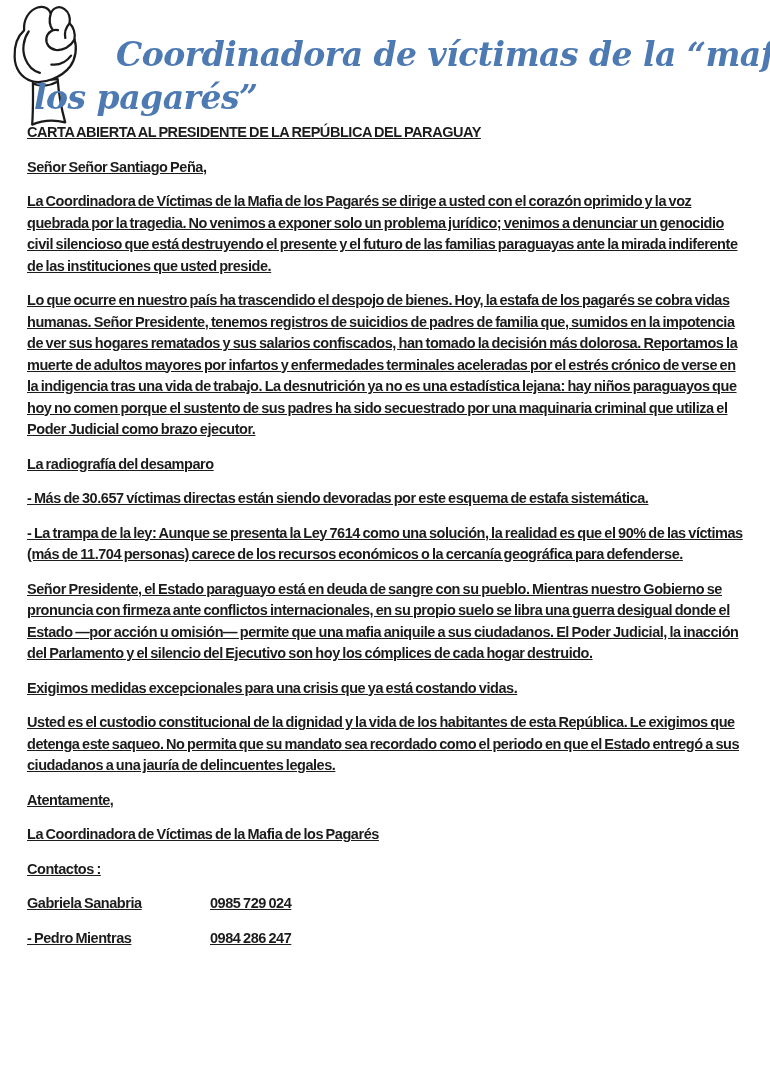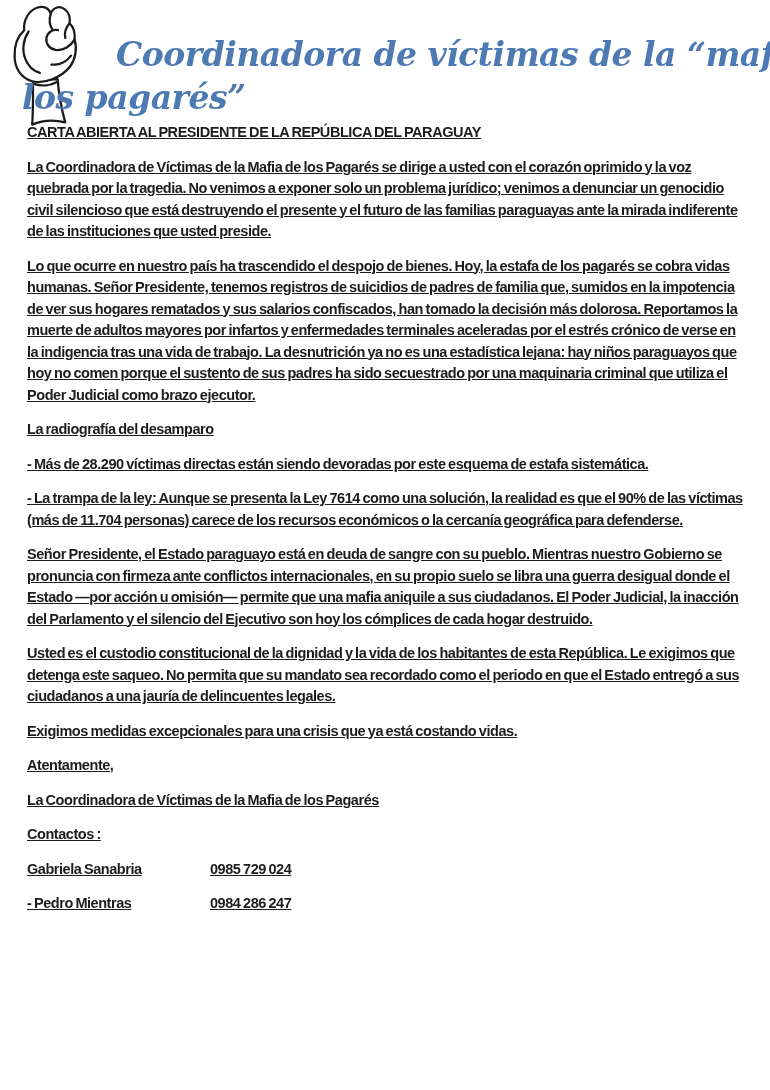--- a/index.html
+++ b/index.html
@@ -28,21 +28,21 @@
     margin: 0;
     color: #4d7ab2;
     font-family: "DejaVu Serif", serif;
     font-style: italic;
     font-weight: 600;
     font-size: 33px;
     line-height: 43px;
     letter-spacing: -0.5px;
   }
   .title .t1 { padding-left: 94px; white-space: nowrap; }
-  .title .t2 { white-space: nowrap; }
+  .title .t2 { white-space: nowrap; margin-left: 12px; }
   .content {
     position: absolute;
     left: 27px;
     top: 122px;
     width: 722px;
     font-size: 14.5px;
     font-weight: bold;
     line-height: 21.5px;
     letter-spacing: -0.45px;
     word-spacing: -1px;
@@ -79,28 +79,29 @@
     </svg>
   </div>
 
   <h1 class="title">
     <div class="t1">Coordinadora de víctimas de la “mafía de</div>
     <div class="t2">los pagarés”</div>
   </h1>
 
   <div class="content">
     <p>CARTA ABIERTA AL PRESIDENTE DE LA REPÚBLICA DEL PARAGUAY</p>
+    <p>Señor Señor Santiago Peña,</p>
     <p>La Coordinadora de Víctimas de la Mafia de los Pagarés se dirige a usted con el corazón oprimido y la voz quebrada por la tragedia. No venimos a exponer solo un problema jurídico; venimos a denunciar un genocidio civil silencioso que está destruyendo el presente y el futuro de las familias paraguayas ante la mirada indiferente de las instituciones que usted preside.</p>
     <p>Lo que ocurre en nuestro país ha trascendido el despojo de bienes. Hoy, la estafa de los pagarés se cobra vidas humanas. Señor Presidente, tenemos registros de suicidios de padres de familia que, sumidos en la impotencia de ver sus hogares rematados y sus salarios confiscados, han tomado la decisión más dolorosa. Reportamos la muerte de adultos mayores por infartos y enfermedades terminales aceleradas por el estrés crónico de verse en la indigencia tras una vida de trabajo. La desnutrición ya no es una estadística lejana: hay niños paraguayos que hoy no comen porque el sustento de sus padres ha sido secuestrado por una maquinaria criminal que utiliza el Poder Judicial como brazo ejecutor.</p>
     <p>La radiografía del desamparo</p>
-    <p>- Más de 28.290 víctimas directas están siendo devoradas por este esquema de estafa sistemática.</p>
+    <p>- Más de 30.657 víctimas directas están siendo devoradas por este esquema de estafa sistemática.</p>
     <p>- La trampa de la ley: Aunque se presenta la Ley 7614 como una solución, la realidad es que el 90% de las víctimas (más de 11.704 personas) carece de los recursos económicos o la cercanía geográfica para defenderse.</p>
     <p>Señor Presidente, el Estado paraguayo está en deuda de sangre con su pueblo. Mientras nuestro Gobierno se pronuncia con firmeza ante conflictos internacionales, en su propio suelo se libra una guerra desigual donde el Estado —por acción u omisión— permite que una mafia aniquile a sus ciudadanos. El Poder Judicial, la inacción del Parlamento y el silencio del Ejecutivo son hoy los cómplices de cada hogar destruido.</p>
+    <p>Exigimos medidas excepcionales para una crisis que ya está costando vidas.</p>
     <p>Usted es el custodio constitucional de la dignidad y la vida de los habitantes de esta República. Le exigimos que detenga este saqueo. No permita que su mandato sea recordado como el periodo en que el Estado entregó a sus ciudadanos a una jauría de delincuentes legales.</p>
-    <p>Exigimos medidas excepcionales para una crisis que ya está costando vidas.</p>
     <p>Atentamente,</p>
     <p>La Coordinadora de Víctimas de la Mafia de los Pagarés</p>
     <p>Contactos :</p>
 
     <div class="contact-row">
       <span class="contact-name">Gabriela Sanabria</span>
       <span class="contact-phone">0985 729 024</span>
     </div>
     <div class="contact-row">
       <span class="contact-name">- Pedro Mientras</span>

